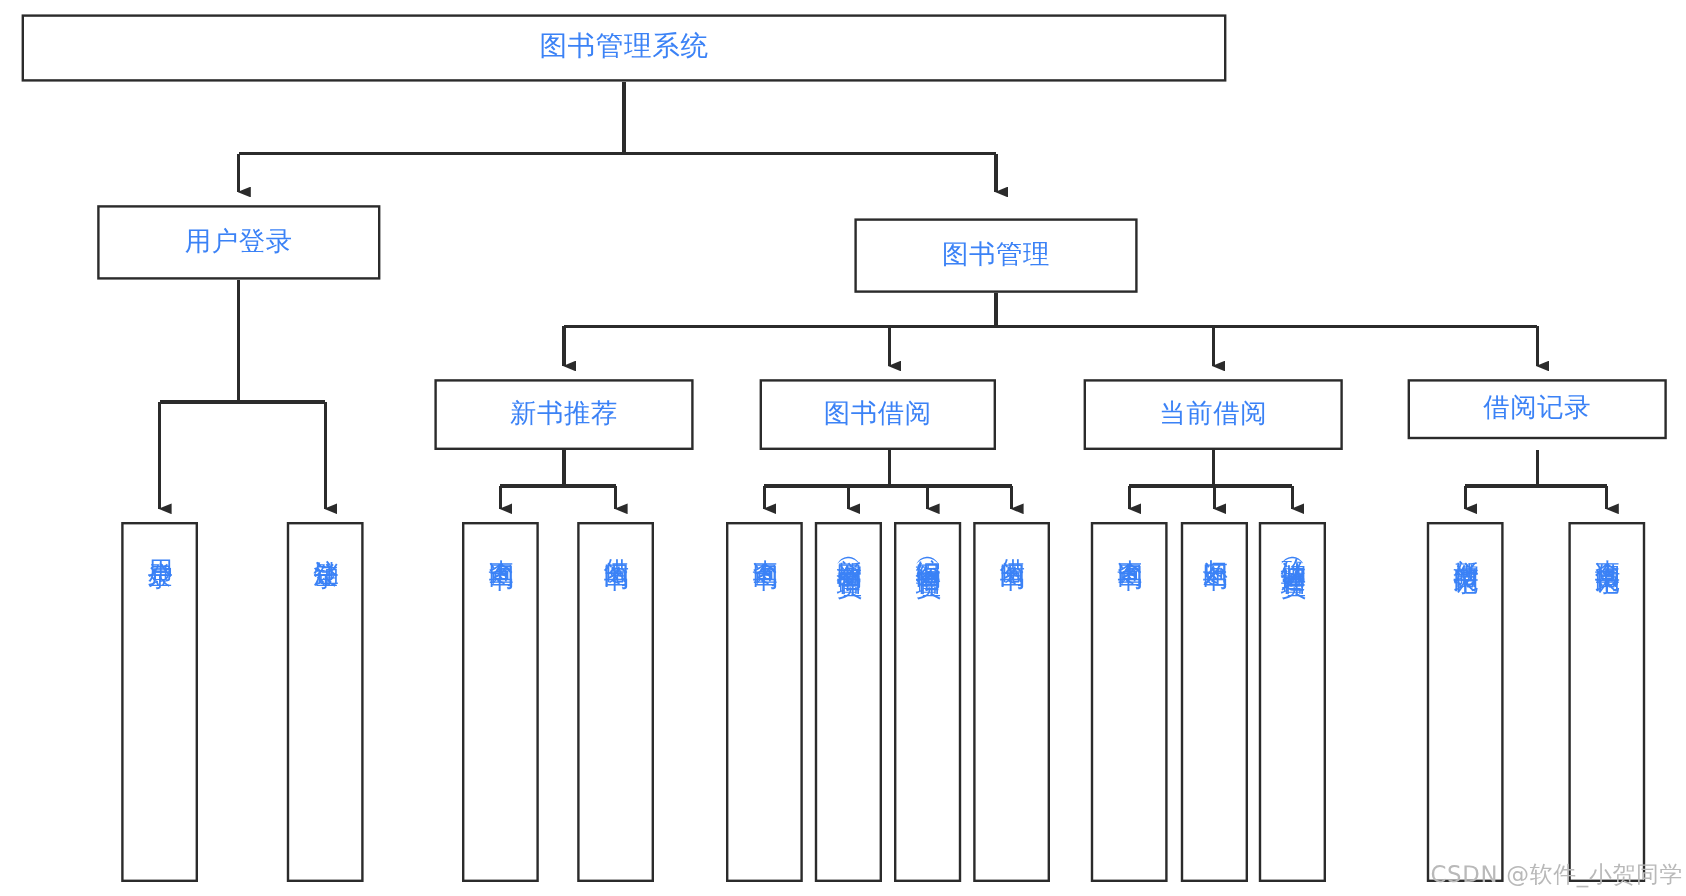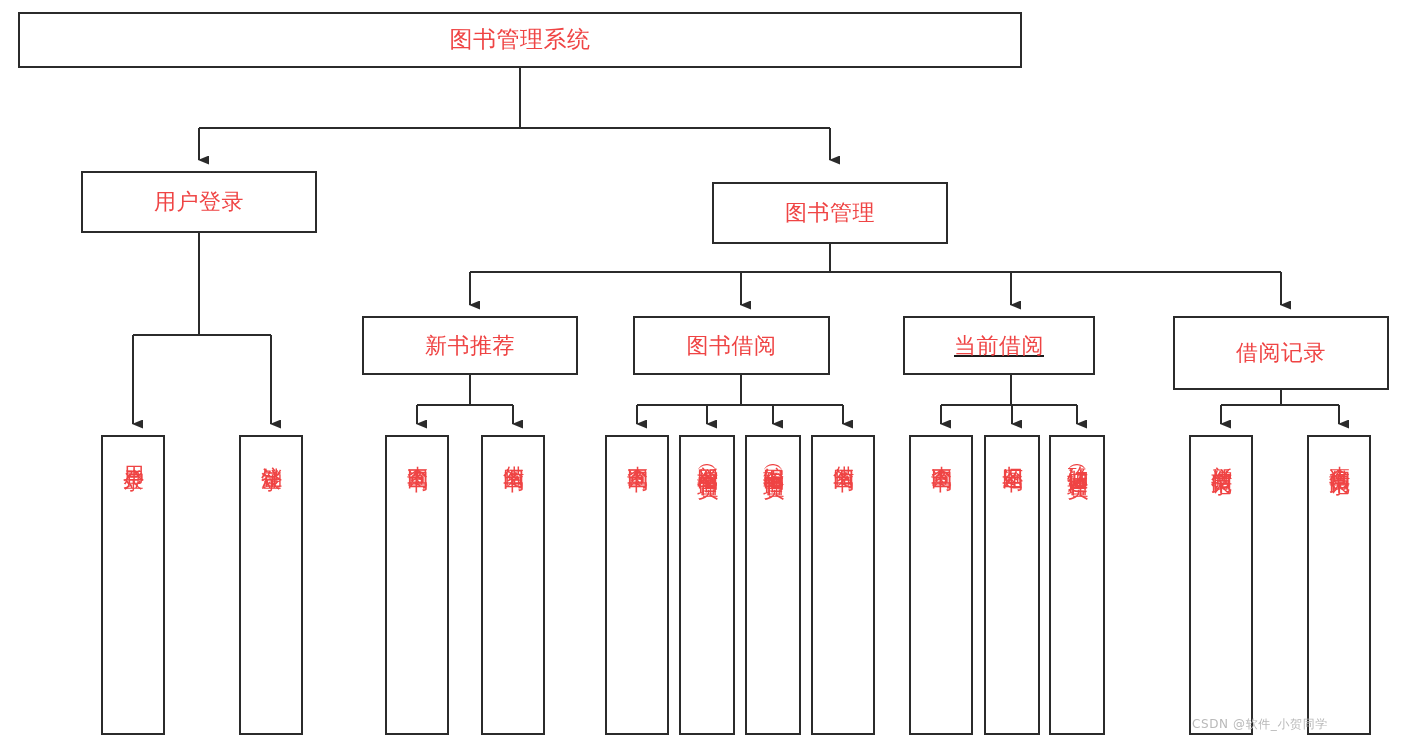--- a/index.html
+++ b/index.html
@@ -33,21 +33,21 @@
     background: #ffffff;
     border: 2px solid #2b2b2b;
     display: flex;
     align-items: center;
     justify-content: center;
     z-index: 2;
   }
   .node-label {
     font-size: 22px;
     line-height: 1.18;
-    color: #ef4444;
+    color: #3b82f6;
     letter-spacing: 0.5px;
     white-space: nowrap;
     text-align: center;
   }
   .node-root .node-label { font-size: 23px; }
   .node-branch .node-label { font-size: 22px; }
   
   .node-leaf {
     align-items: flex-start;
     padding-top: 12px;
@@ -56,21 +56,21 @@
     writing-mode: vertical-rl;
     text-orientation: upright;
     font-size: 21px;
     line-height: 1.02;
     letter-spacing: 2px;
     white-space: nowrap;
     text-align: left;
   }
   .watermark {
     position: absolute;
-    font-size: 12px;
+    font-size: 19px;
     color: #b9b9b9;
     letter-spacing: 0.6px;
     white-space: nowrap;
     z-index: 5;
     font-family: "DejaVu Sans", "Liberation Sans", sans-serif;
   }
 </style>
 </head>
 <body>
 
@@ -136,24 +136,24 @@
   <div class="node node-branch" style="left:712px; top:182px; width:236px; height:62px;">
     <span class="node-label">图书管理</span>
   </div>
 
   <div class="node node-branch" style="left:362px; top:316px; width:216px; height:59px;">
     <span class="node-label">新书推荐</span>
   </div>
   <div class="node node-branch" style="left:633px; top:316px; width:197px; height:59px;">
     <span class="node-label">图书借阅</span>
   </div>
-  <div class="node node-branch" style="left:903px; top:316px; width:192px; height:59px;text-decoration:underline;">
+  <div class="node node-branch" style="left:903px; top:316px; width:216px; height:59px;">
     <span class="node-label">当前借阅</span>
   </div>
-  <div class="node node-branch" style="left:1173px; top:316px; width:216px; height:74px;">
+  <div class="node node-branch" style="left:1173px; top:316px; width:216px; height:50px;">
     <span class="node-label">借阅记录</span>
   </div>
 
   <div class="node node-leaf" style="left:101px; top:435px; width:64px; height:300px;">
     <span class="node-label">用户登录</span>
   </div>
   <div class="node node-leaf" style="left:239px; top:435px; width:64px; height:300px;">
     <span class="node-label">注销登录</span>
   </div>
   <div class="node node-leaf" style="left:385px; top:435px; width:64px; height:300px;">

